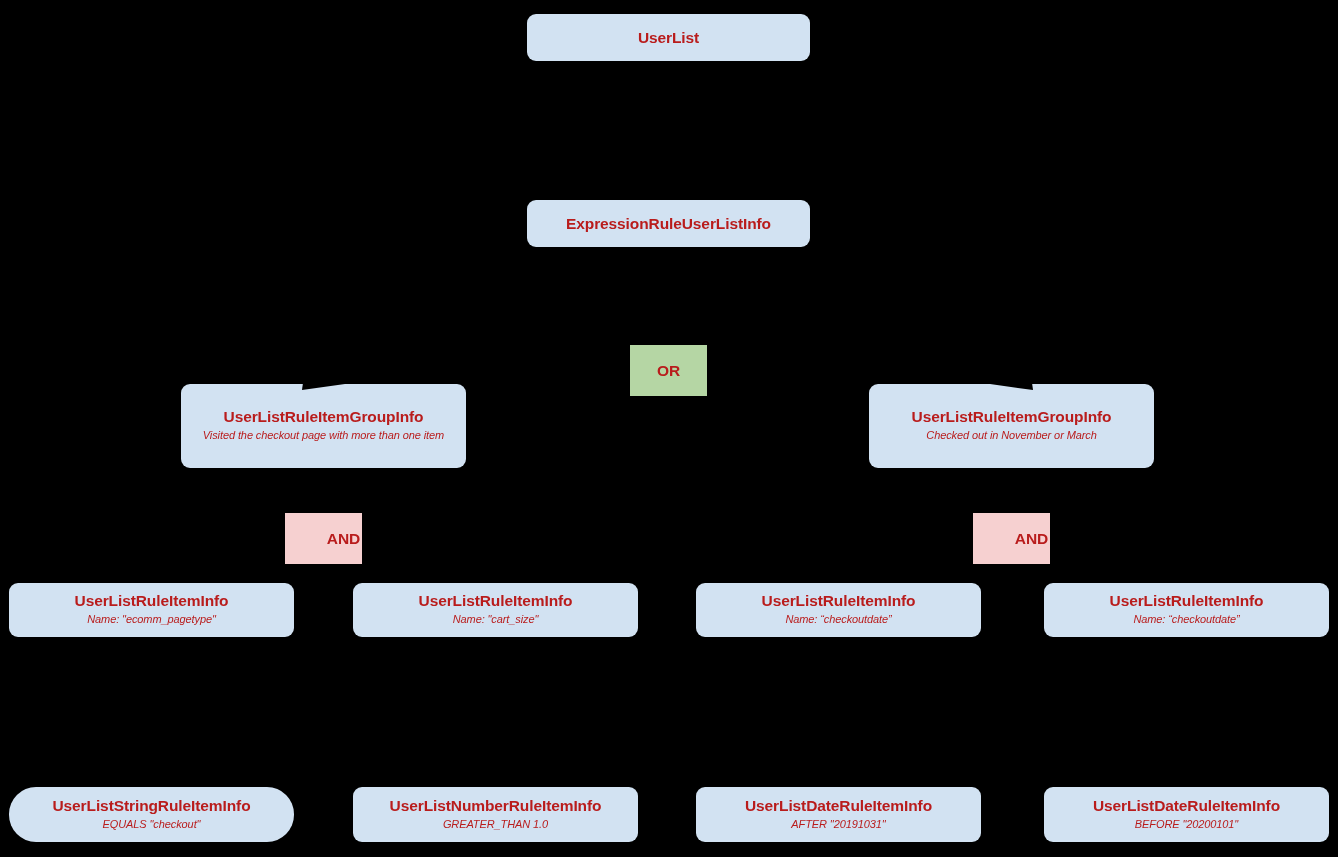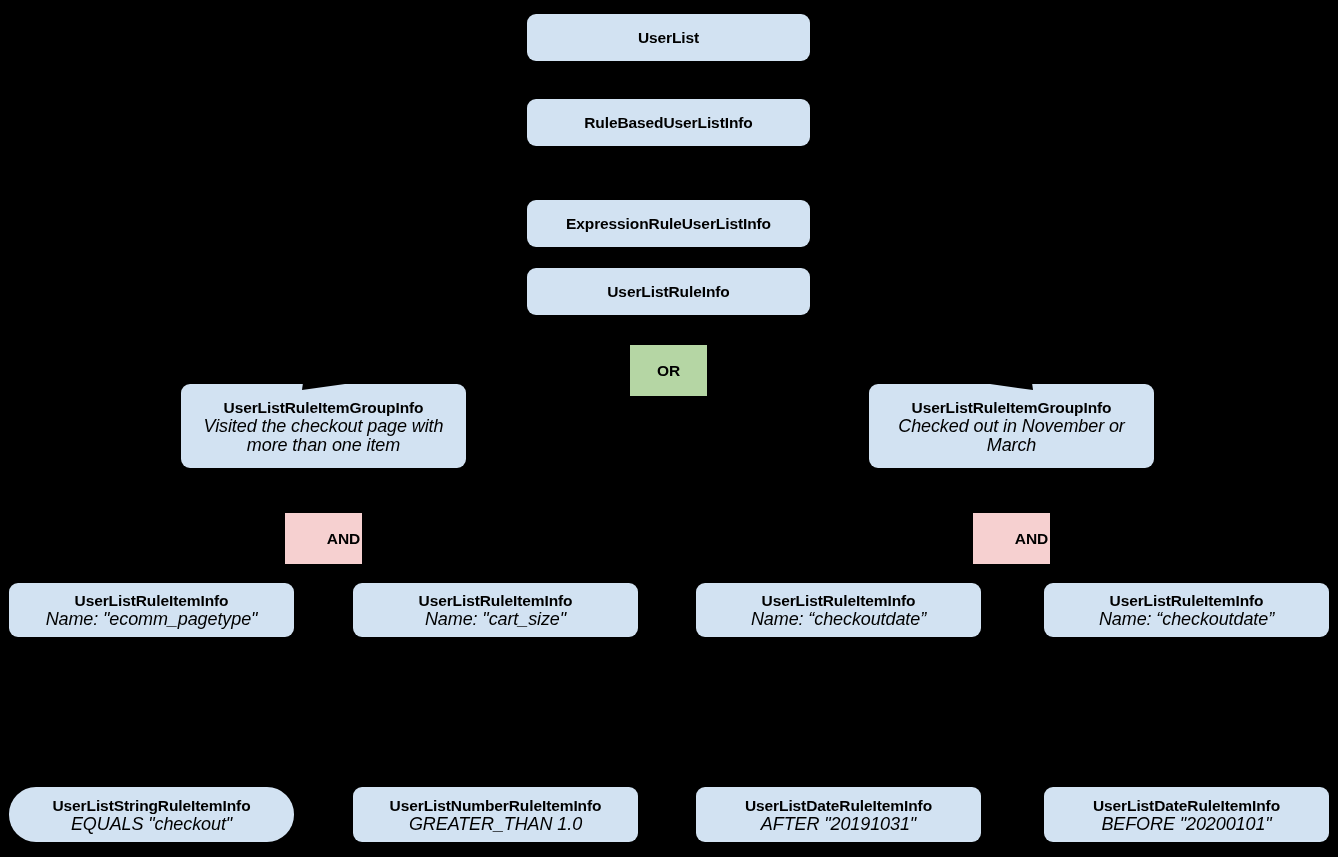--- a/index.html
+++ b/index.html
@@ -39,45 +39,46 @@
     z-index: 5;
   }
   .node {
     position: absolute;
     box-sizing: border-box;
     display: flex;
     flex-direction: column;
     align-items: center;
     justify-content: center;
     text-align: center;
-    color: #000000;
+    color: #b91c1c;
     z-index: 2;
   }
   .node.rounded {
     background: #d2e2f2;
     border-radius: 9px;
   }
   .node.op {
     border-radius: 0;
   }
   .node.op-or  { background: #b5d6a4; }
   .node.op-and { background: #f6d0d0; padding-left: 40px; }
   .n-title {
     font-weight: bold;
     font-size: 15.5px;
     line-height: 19px;
     letter-spacing: -0.1px;
     white-space: nowrap;
   }
   .n-sub {
     font-style: italic;
-    font-size: 18px;
+    font-size: 11px;
     line-height: 19px;
     letter-spacing: -0.1px;
     padding: 0 10px;
+    text-align: right;
   }
   .n-sub.nowrap { white-space: nowrap; padding: 0; }
   .op-label {
     font-weight: bold;
     font-size: 15.5px;
     line-height: 19px;
     letter-spacing: -0.1px;
   }
 </style>
 </head>
@@ -103,31 +104,25 @@
       <path d="M496,637 L496,785"></path>
       <path d="M838,637 L838,785"></path>
       <path d="M1186,637 L1186,785"></path>
     </g>
   </svg>
 
   <div class="node rounded" style="left:527px; top:14px; width:283px; height:47px;">
     <div class="n-title">UserList</div>
   </div>
 
-  <div class="node rounded" style="left:527px; top:99px; width:283px; height:47px;">
-    <div class="n-title">RuleBasedUserListInfo</div>
-  </div>
 
   <div class="node rounded" style="left:527px; top:200px; width:283px; height:47px;">
     <div class="n-title">ExpressionRuleUserListInfo</div>
   </div>
 
-  <div class="node rounded" style="left:527px; top:268px; width:283px; height:47px;">
-    <div class="n-title">UserListRuleInfo</div>
-  </div>
 
   <div class="node op op-or" style="left:630px; top:345px; width:77px; height:51px;">
     <div class="op-label">OR</div>
   </div>
 
   <div class="node rounded" style="left:181px; top:384px; width:285px; height:84px;">
     <div class="n-title">UserListRuleItemGroupInfo</div>
     <div class="n-sub">Visited the checkout page with more than one item</div>
   </div>
 

